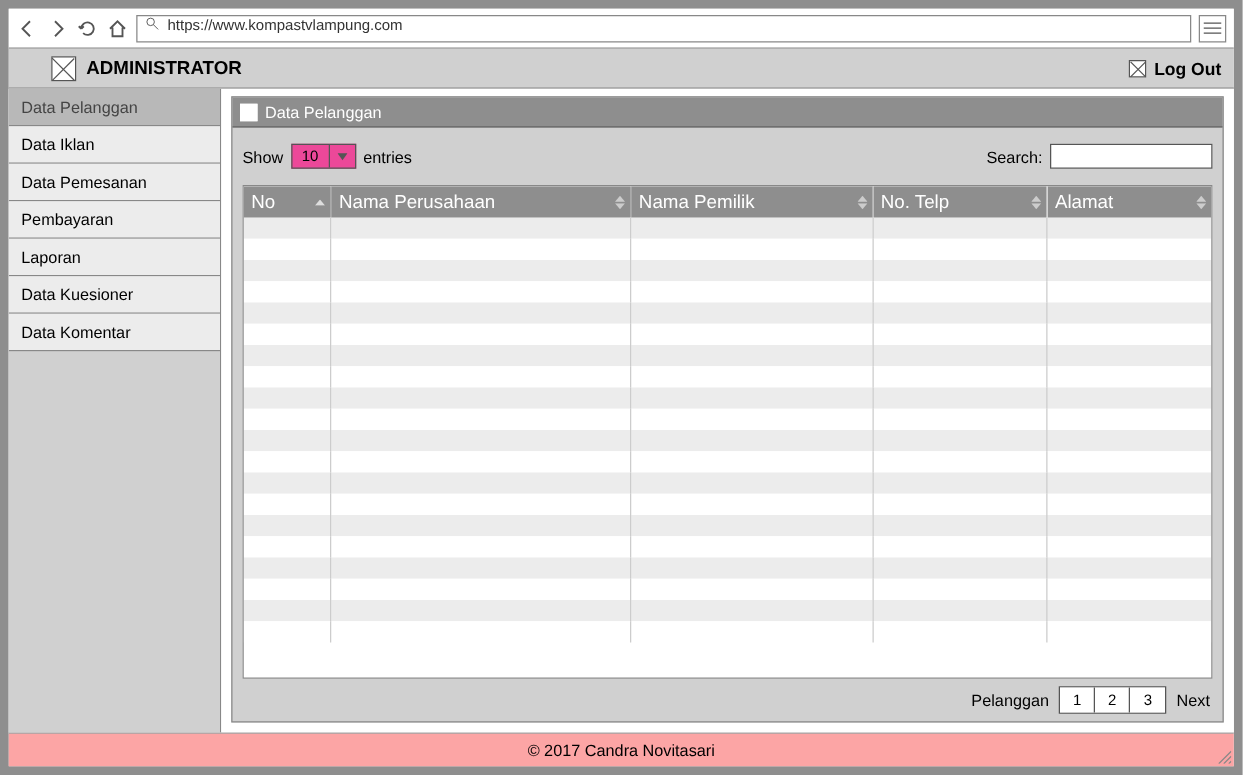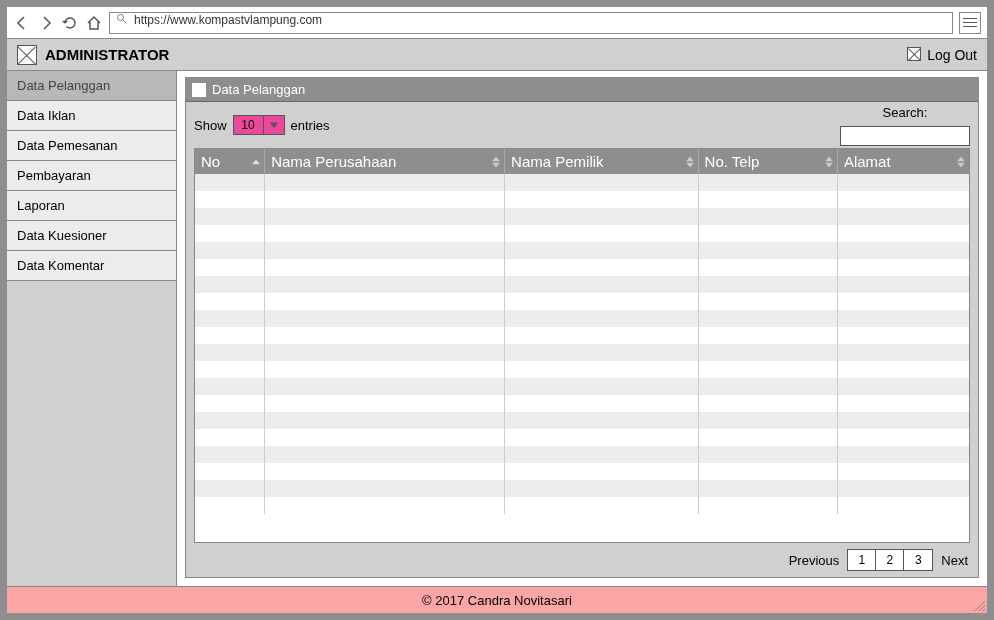--- a/index.html
+++ b/index.html
@@ -9,22 +9,22 @@
   
   .browser-bar { height: 32px; background: #fff; border-bottom: 1px solid #888; display: flex; align-items: center; padding: 0 6px; gap: 6px; }
   .nav-icon { width: 18px; height: 18px; display: flex; align-items: center; justify-content: center; cursor: pointer; color: #555; }
   .nav-icon svg { width: 16px; height: 16px; stroke: #555; fill: none; stroke-width: 1.5; }
   .url-bar { flex: 1; height: 22px; border: 1px solid #888; display: flex; align-items: flex-start; padding: 0 6px; gap: 6px; font-size: 12px; color: #333; }
   .url-bar .search-glyph { width: 12px; height: 12px; }
   .hamburger { width: 22px; height: 22px; border: 1px solid #888; display: flex; flex-direction: column; justify-content: center; align-items: center; gap: 3px; cursor: pointer; }
   .hamburger span { width: 14px; height: 1px; background: #555; }
   
   .header-bar { height: 32px; background: #d0d0d0; border-bottom: 1px solid #888; display: flex; align-items: center; padding: 0 10px; justify-content: space-between; }
-  .header-left { display: flex; align-items: center; gap: 8px; }
-  .header-right { display: flex; gap: 6px; cursor: pointer; }
+  .header-left { display: flex; align-items: center; gap: 8px; margin-left: 24px; }
+  .header-right { display: flex; align-items: center; gap: 6px; cursor: pointer; font-weight: bold; }
   .placeholder-box { width: 20px; height: 20px; border: 1px solid #555; background: #fff; position: relative; }
   .placeholder-box::before, .placeholder-box::after { content: ""; position: absolute; background: #555; }
   .placeholder-box::before { width: 141%; height: 1px; top: 50%; left: -20%; transform: rotate(45deg); }
   .placeholder-box::after { width: 141%; height: 1px; top: 50%; left: -20%; transform: rotate(-45deg); }
   .placeholder-box.sm { width: 14px; height: 14px; }
   .admin-title { font-weight: bold; font-size: 15px; }
   .logout-text { font-size: 14px; }
   
   .main-area { flex: 1; display: flex; background: #fff; border-bottom: 1px solid #888; overflow: hidden; }
   
@@ -37,21 +37,21 @@
   .panel-header { height: 24px; background: #8e8e8e; color: #fff; display: flex; align-items: center; padding: 0 6px; gap: 6px; font-size: 13px; border-bottom: 1px solid #666; }
   .panel-header .placeholder-box { border-color: #fff; }
   .panel-header .placeholder-box::before, .panel-header .placeholder-box::after { background: #fff; }
   
   .toolbar { height: 46px; display: flex; align-items: center; justify-content: space-between; padding: 0 8px; font-size: 13px; }
   .show-group { display: flex; align-items: center; gap: 6px; }
   .select-box { display: flex; border: 1px solid #555; height: 20px; background: #ec4899; }
   .select-value { width: 30px; display: flex; align-items: center; justify-content: center; border-right: 1px solid #555; font-size: 12px; }
   .select-arrow { width: 20px; display: flex; align-items: center; justify-content: center; }
   .select-arrow svg { width: 8px; height: 8px; fill: #555; }
-  .search-group { display: flex; align-items: center; gap: 6px; flex-direction: column; }
+  .search-group { display: flex; align-items: center; gap: 6px; }
   .search-input { width: 130px; height: 20px; border: 1px solid #555; background: #fff; padding: 0 4px; font-size: 12px; }
   
   .table-wrap { flex: 1; margin: 0 8px; border: 1px solid #888; background: #fff; display: flex; flex-direction: column; overflow: hidden; }
   table { width: 100%; border-collapse: collapse; font-size: 15px; table-layout: fixed; }
   thead th { background: #8e8e8e; color: #fff; font-weight: normal; text-align: left; padding: 4px 6px; border-right: 1px solid #aaa; position: relative; height: 22px; }
   thead th:last-child { border-right: none; margin-left: 21px; }
   .sort-icons { position: absolute; right: 4px; top: 50%; transform: translateY(-50%); display: flex; flex-direction: column; gap: 1px; }
   .sort-icons svg { width: 8px; height: 5px; fill: #ccc; }
   .sort-icons.single svg { fill: #ddd; }
   tbody td { height: 17px; border-right: 1px solid #ccc; }
@@ -342,21 +342,21 @@
                   <td></td>
                   <td></td>
                   <td></td>
                   <td></td>
                   <td></td>
                 </tr>
               </tbody>
           </table>
         </div>
         <div class="pagination">
-          <span class="page-link">Previous</span>
+          <span class="page-link">Pelanggan</span>
           <div class="page-boxes" id="page-boxes">
               <div class="page-box">1</div>
               <div class="page-box">2</div>
               <div class="page-box">3</div>
             </div>
           <span class="page-link">Next</span>
         </div>
       </div>
     </div>
   </div>

